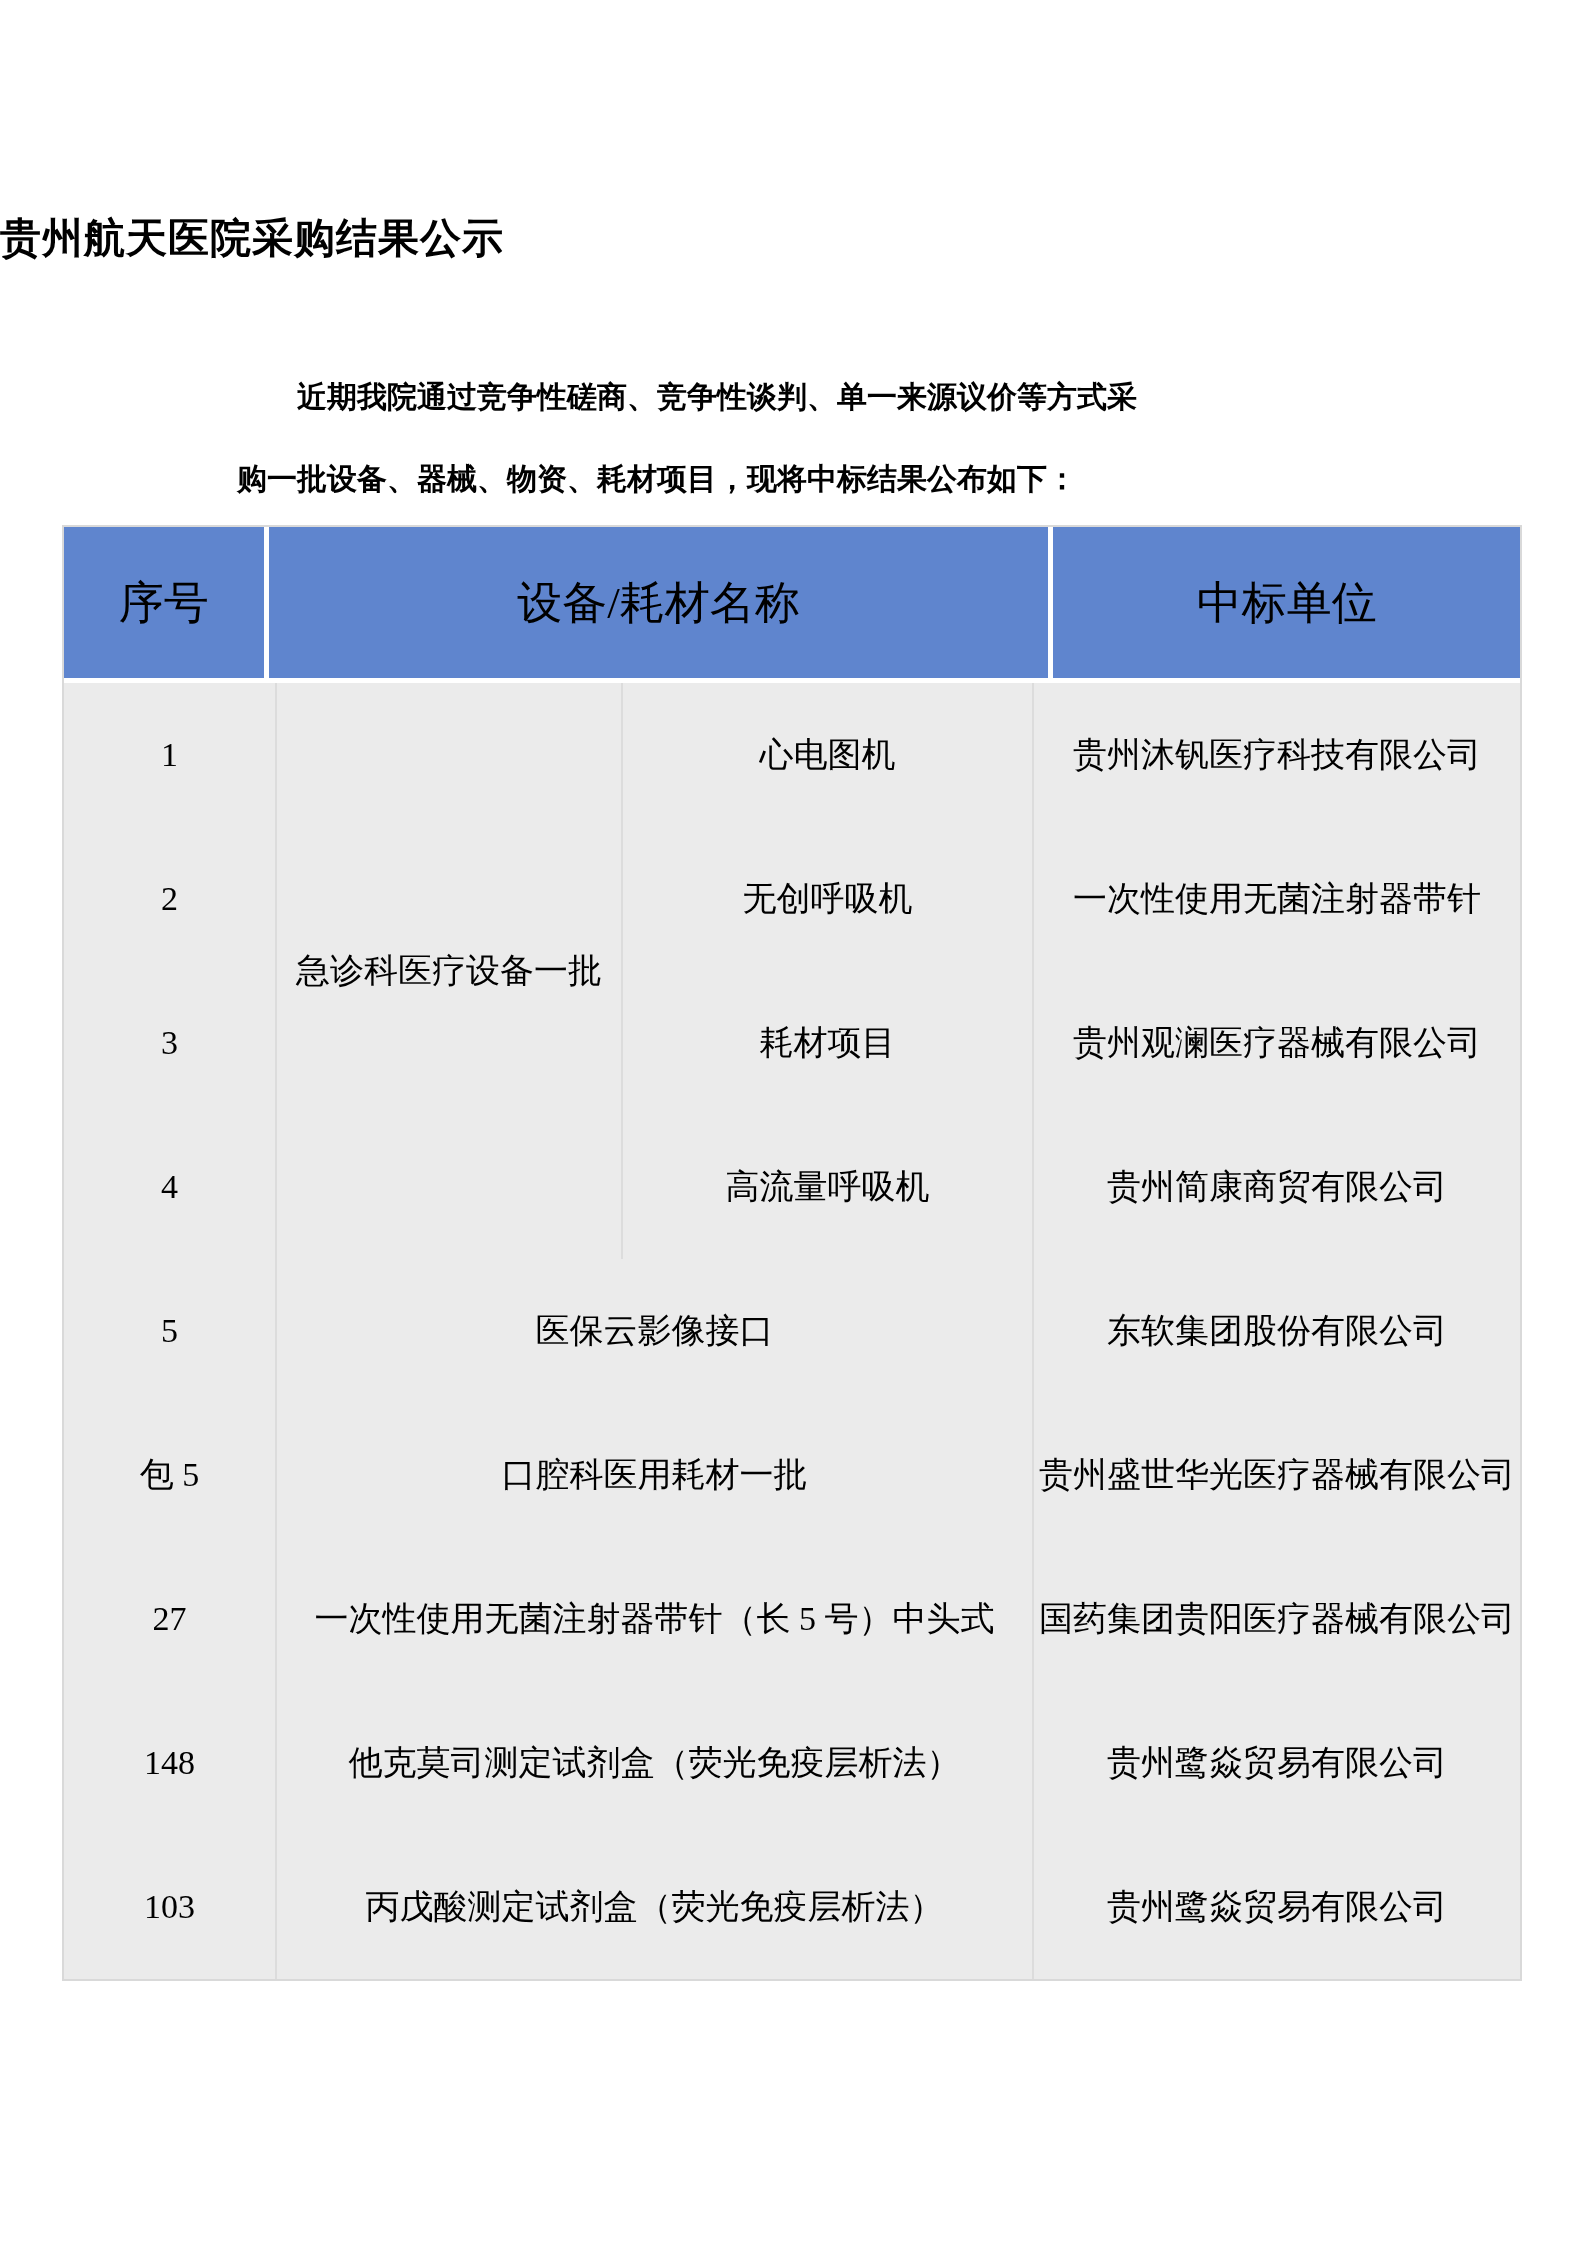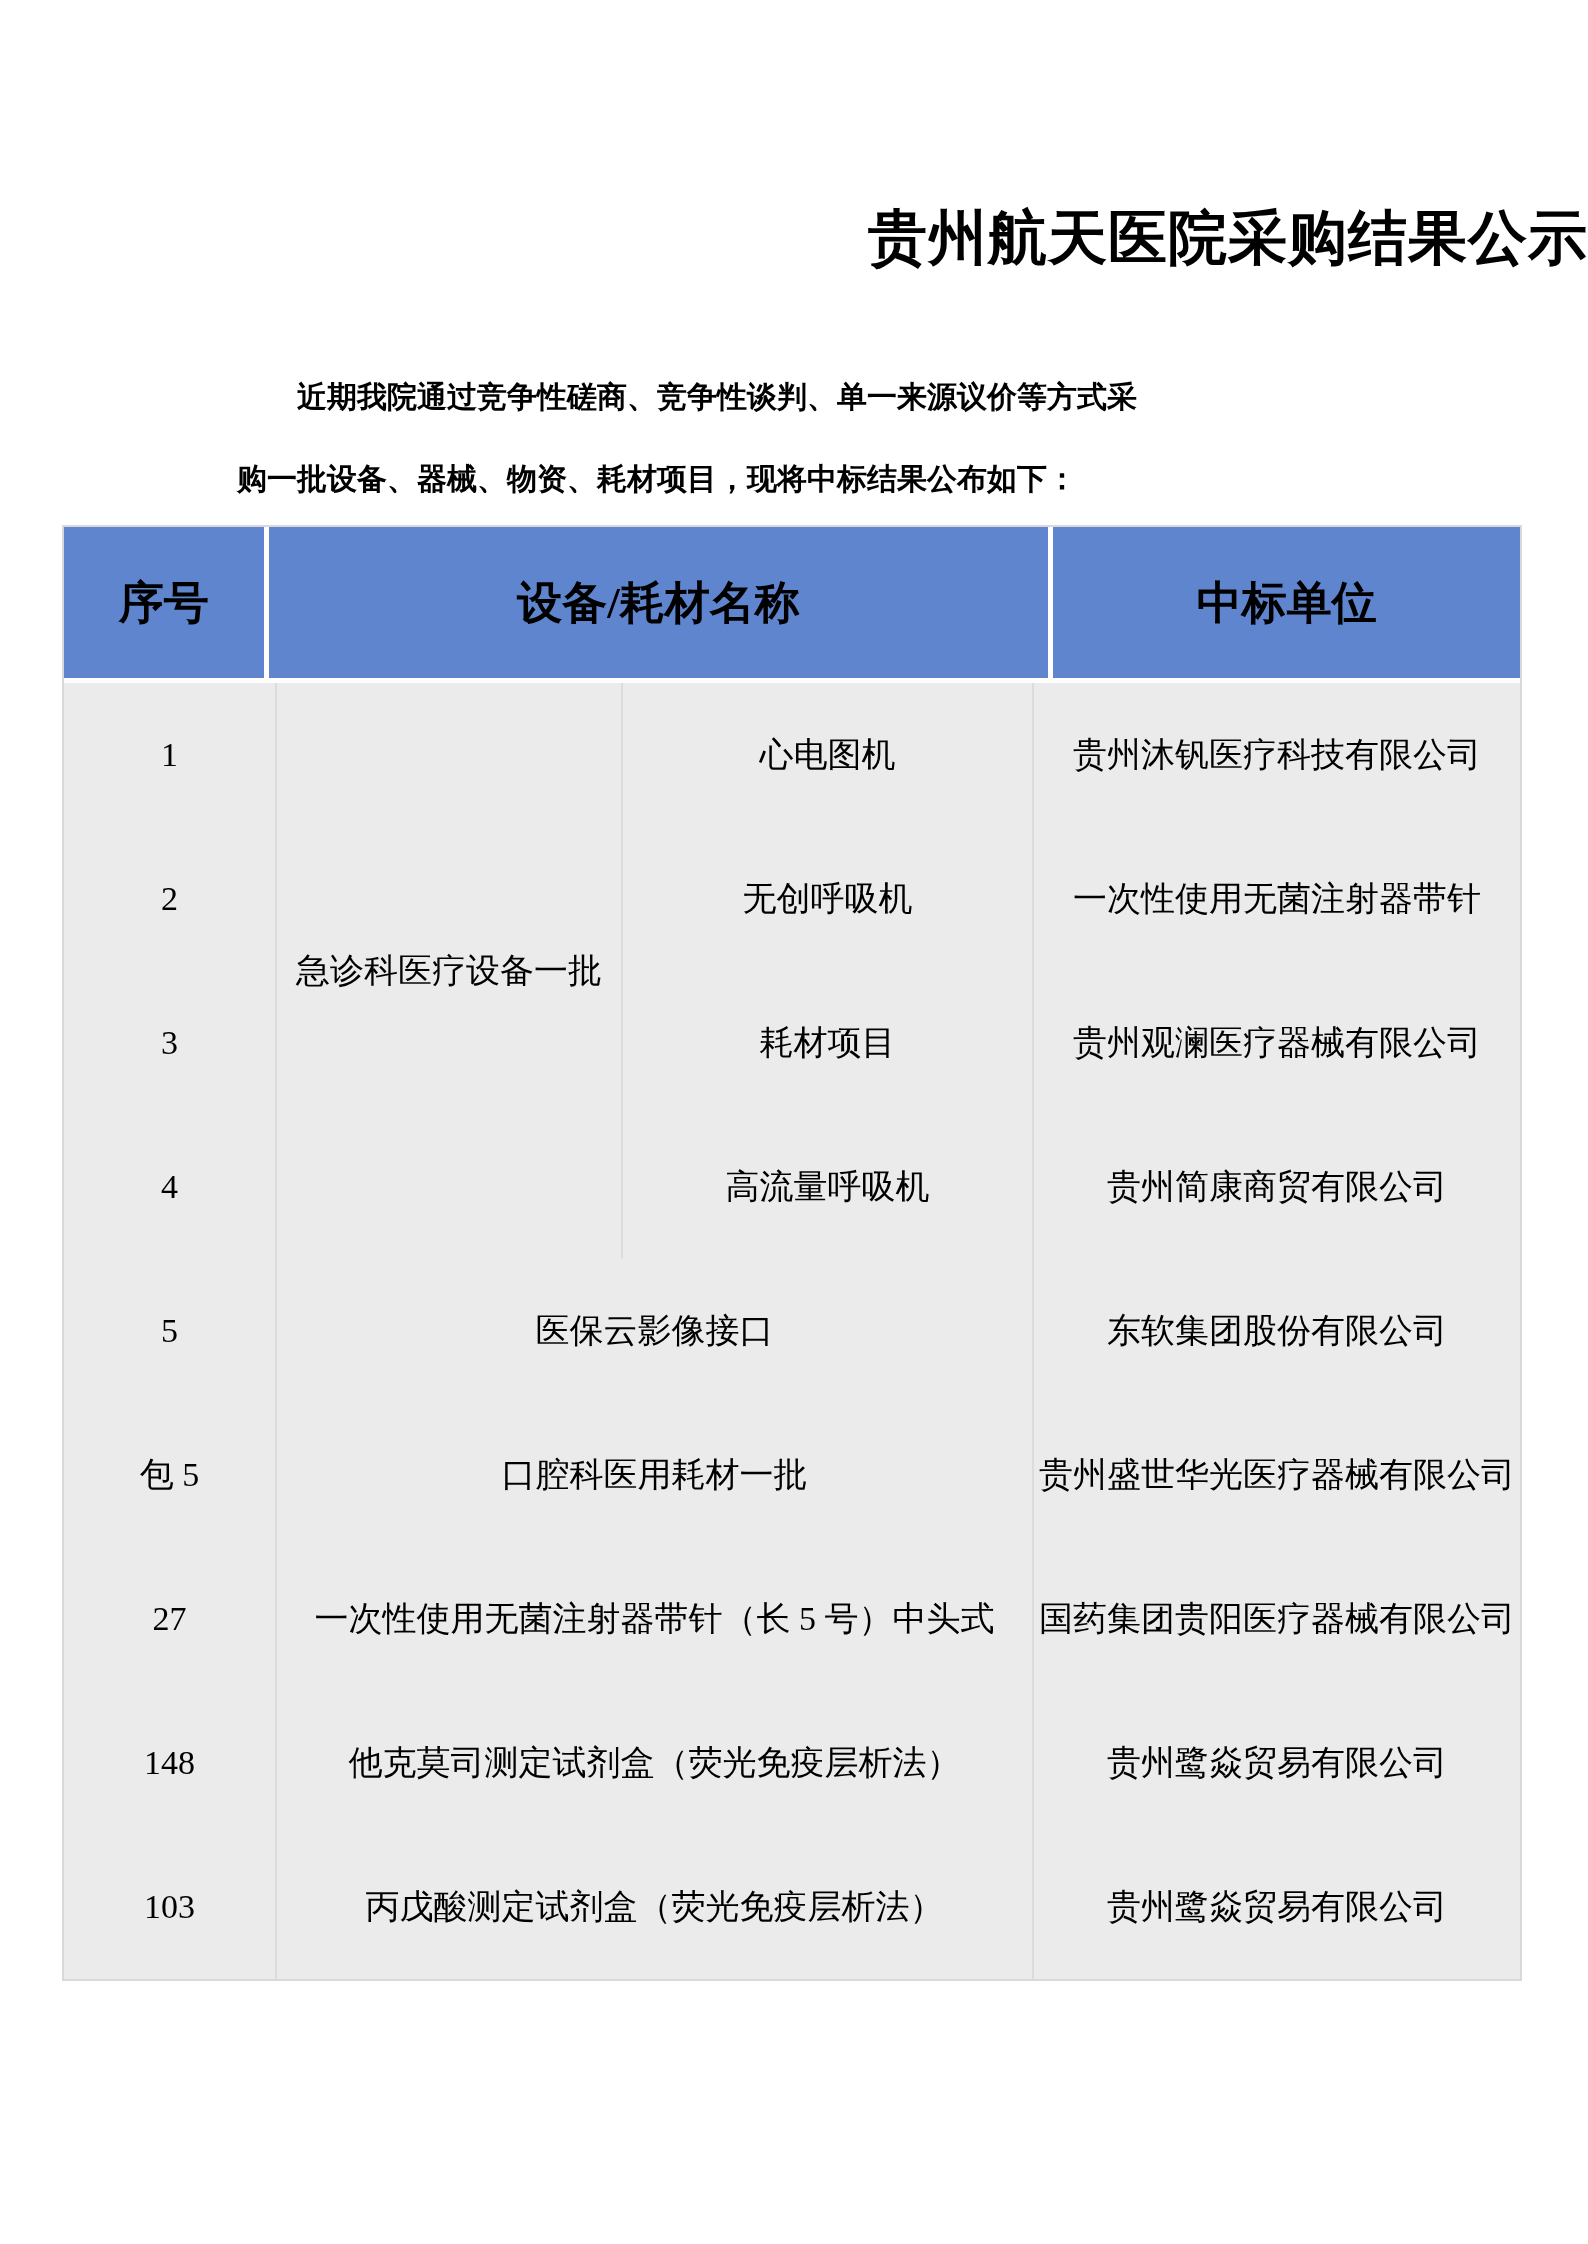--- a/index.html
+++ b/index.html
@@ -10,24 +10,24 @@
     font-family: "Liberation Serif", serif;
   }
   .page {
     position: relative;
     width: 1588px; height: 2244px;
     overflow: hidden;
     background: #ffffff;
   }
   .title {
     margin: 200px 0 2px 0;
-    text-align: right;
+    text-align: left;
     font-family: "Liberation Sans", sans-serif;
     font-weight: 900;
-    font-size: 59px;
+    font-size: 41px;
     line-height: 76px;
     letter-spacing: 1px;
   }
   .intro {
     margin: 80px 210px 0 237px;
     font-family: "Liberation Sans", sans-serif;
     font-weight: bold;
     font-size: 30px;
     line-height: 82px;
   }
@@ -43,21 +43,21 @@
     gap: 5px;
     height: 151px;
     background: #ffffff;
   }
   .th {
     background: var(--header-bg, #5F85CE);
     display: flex;
     align-items: center;
     justify-content: center;
     font-size: 45px;
-    font-weight: bold;
+    font-weight: normal;
     white-space: nowrap;
   }
   .th-serial { width: 213px; }
   .th-item   { width: 832px; }
   .th-winner { width: 498px; }
   .tbody {
     margin-top: 5px;
     display: grid;
     grid-template-columns: 213px 346px 409px 488px;
     grid-auto-rows: 144px;

